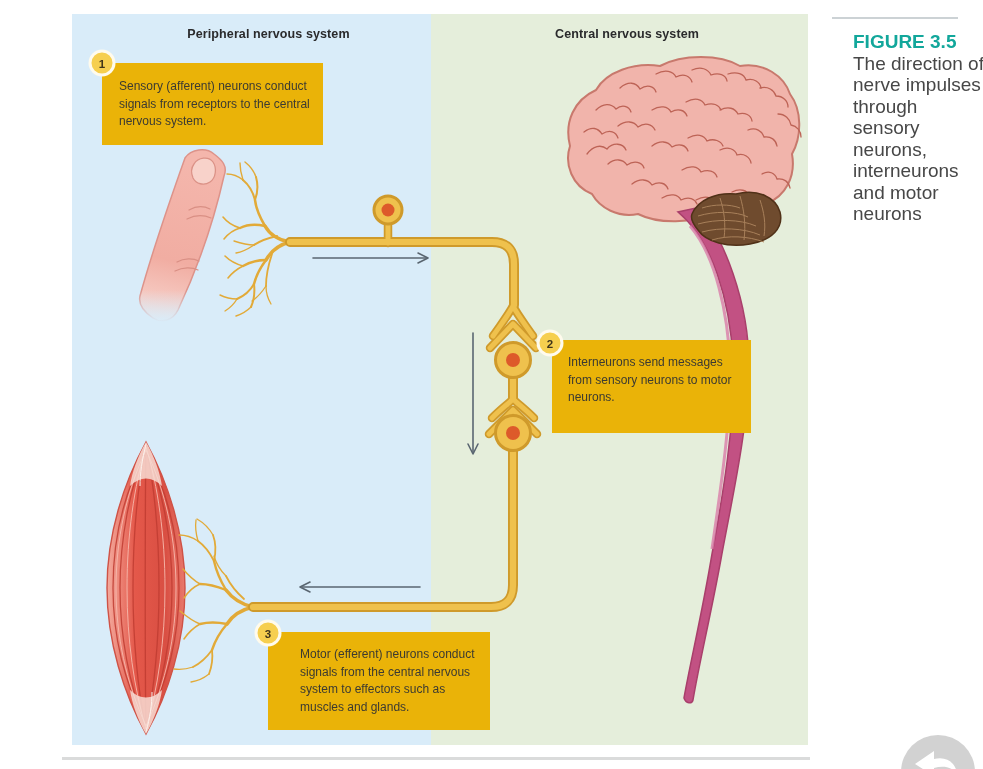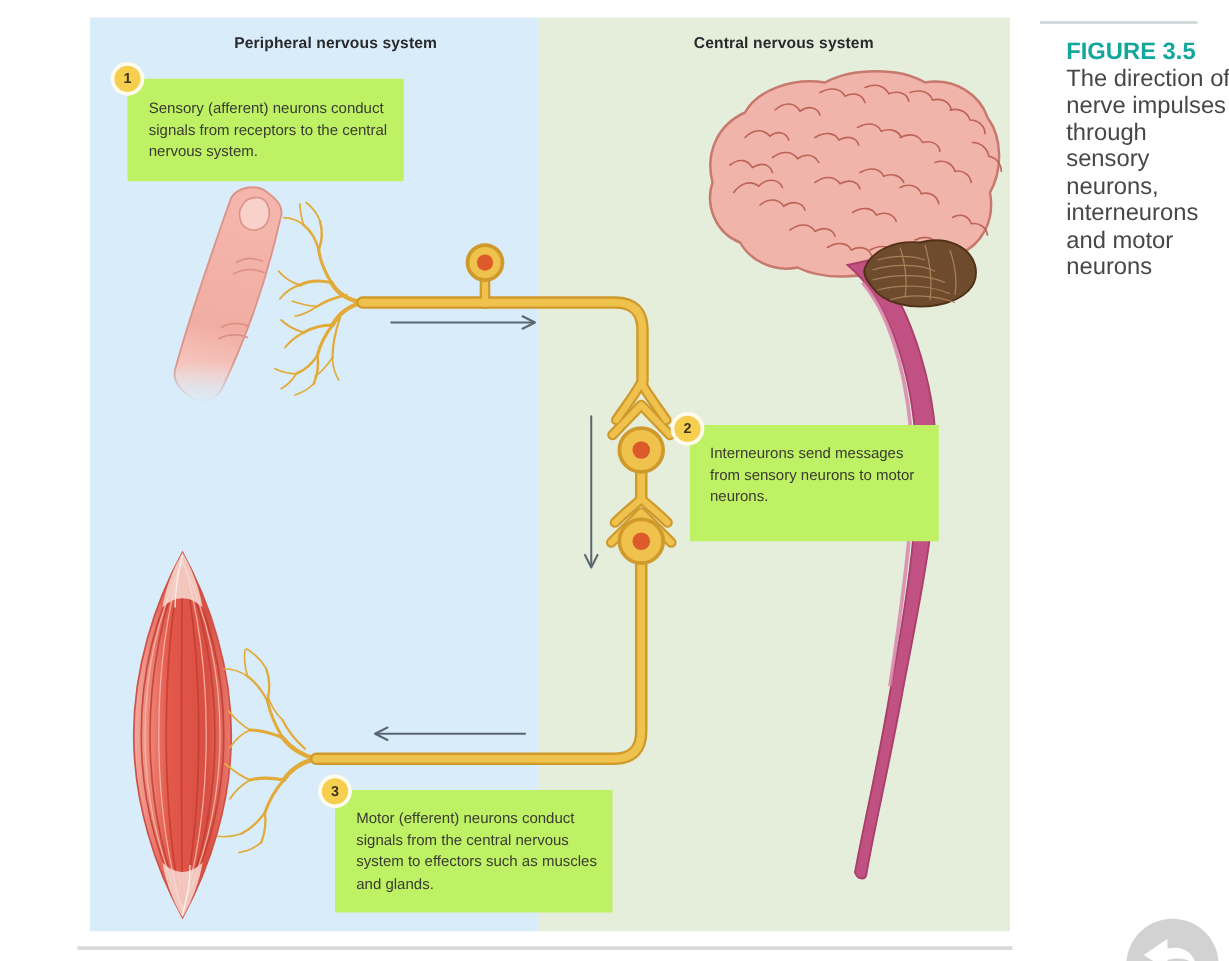--- a/index.html
+++ b/index.html
@@ -15,26 +15,26 @@
   .half-green{left:359px;width:377px;background:#e5eedb;}
   .artwork{position:absolute;left:0;top:0;z-index:2;}
   .panel-header{
     position:absolute;top:13px;z-index:4;text-align:center;
     font-size:12.5px;font-weight:bold;color:#2a2a2c;letter-spacing:.1px;
   }
   .header-left{left:0;width:359px;margin-left:17px;}
   .header-right{left:359px;width:392px;}
   
   .callout{
-    position:absolute;z-index:5;background:#bef264;
+    position:absolute;z-index:5;background:#eab308;
     font-size:12px;line-height:17.5px;color:#3b3a32;
   }
   .callout-1{left:30px;top:49px;width:221px;height:82px;padding:15px 10px 0 17px;box-sizing:border-box;}
   .callout-2{left:480px;top:326px;width:199px;height:93px;padding:14px 10px 0 16px;box-sizing:border-box;}
-  .callout-3{left:196px;top:618px;width:222px;height:98px;padding:14px 6px 0 17px;box-sizing:border-box;}
+  .callout-3{left:196px;top:618px;width:222px;height:98px;padding:14px 6px 0 32px;box-sizing:border-box;}
   .num-circle{
     position:absolute;z-index:6;width:21px;height:21px;border-radius:50%;
     background:#f6cf4f;border:3px solid rgba(255,253,245,.95);
     display:flex;align-items:center;justify-content:center;
     font-size:11.5px;font-weight:bold;color:#40351a;
     transform:translate(-50%,-50%);
   }
   .nc1{left:30px;top:49px;}
   .nc2{left:478px;top:329px;}
   .nc3{left:196px;top:619px;}

